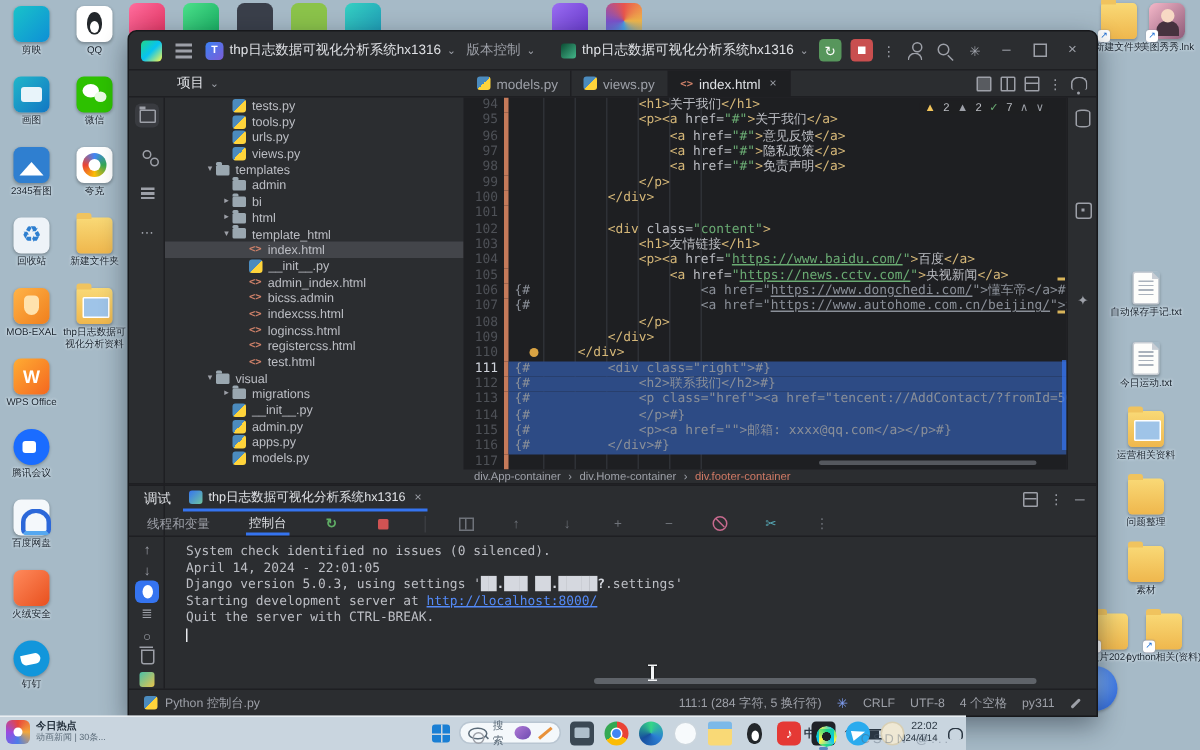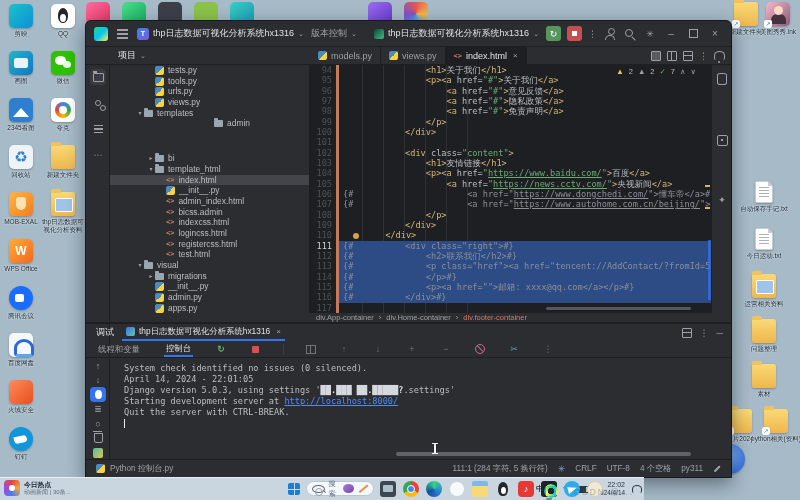--- a/index.html
+++ b/index.html
@@ -330,29 +330,34 @@
         <div class="trow" data-name="tree-item-views.py" style="padding-left: 37px;">
           <span class="tarrow" data-name="tree-arrow-spacer"></span>
           <span class="tic fic-py" data-name="py-icon"></span>
           <span data-name="tree-item-label">views.py</span>
         </div>
         <div class="trow" data-name="tree-item-templates" style="padding-left: 26px;">
           <span class="tarrow" data-name="tree-arrow-icon">▾</span>
           <span class="tic fold" data-name="folder-icon"></span>
           <span data-name="tree-item-label">templates</span>
         </div>
-        <div class="trow" data-name="tree-item-admin" style="padding-left: 37px; justify-content: center;">
+        <div class="trow" data-name="tree-item-admin" style="padding-left: 37px;">
           <span class="tarrow" data-name="tree-arrow-spacer"></span>
           <span class="tic fold" data-name="folder-icon"></span>
           <span data-name="tree-item-label">admin</span>
         </div>
-        <div class="trow" data-name="tree-item-bi" style="padding-left: 37px; margin-top: 24px;">
+        <div class="trow" data-name="tree-item-bi" style="padding-left: 37px;">
           <span class="tarrow" data-name="tree-arrow-icon">▸</span>
           <span class="tic fold" data-name="folder-icon"></span>
           <span data-name="tree-item-label">bi</span>
+        </div>
+        <div class="trow" data-name="tree-item-html" style="padding-left: 37px;">
+          <span class="tarrow" data-name="tree-arrow-icon">▸</span>
+          <span class="tic fold" data-name="folder-icon"></span>
+          <span data-name="tree-item-label">html</span>
         </div>
         <div class="trow" data-name="tree-item-template_html" style="padding-left: 37px;">
           <span class="tarrow" data-name="tree-arrow-icon">▾</span>
           <span class="tic fold" data-name="folder-icon"></span>
           <span data-name="tree-item-label">template_html</span>
         </div>
         <div class="trow selrow" data-name="tree-item-index.html" style="padding-left: 48px;">
           <span class="tarrow" data-name="tree-arrow-spacer"></span>
           <span class="tic fic-html" data-name="html-icon">&lt;&gt;</span>
           <span data-name="tree-item-label">index.html</span>

